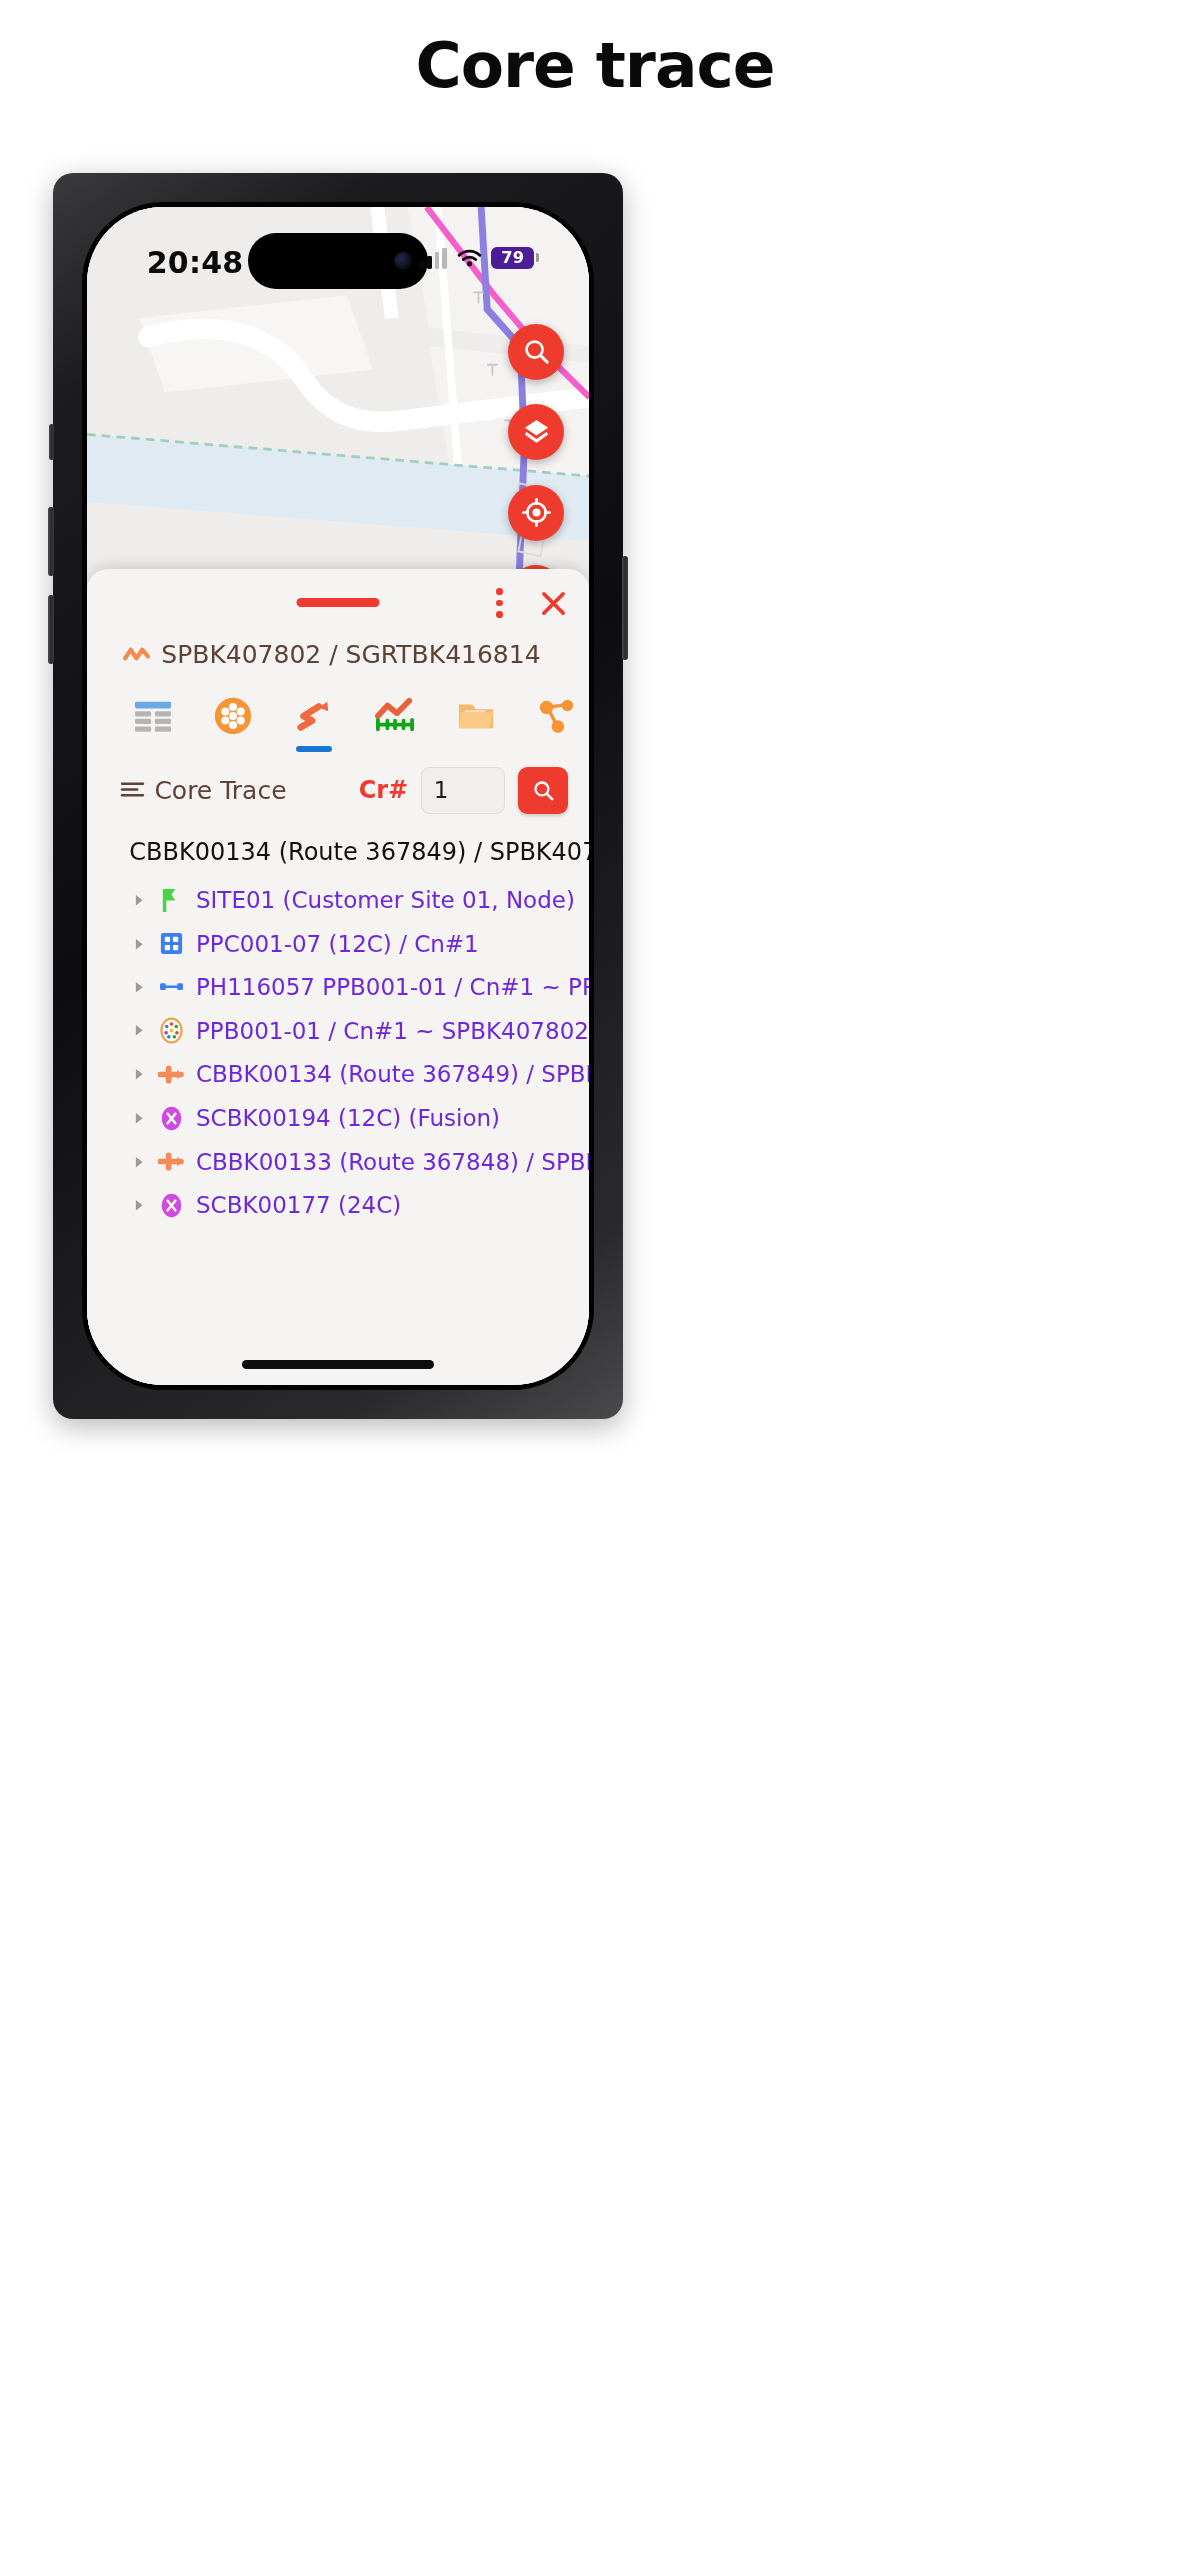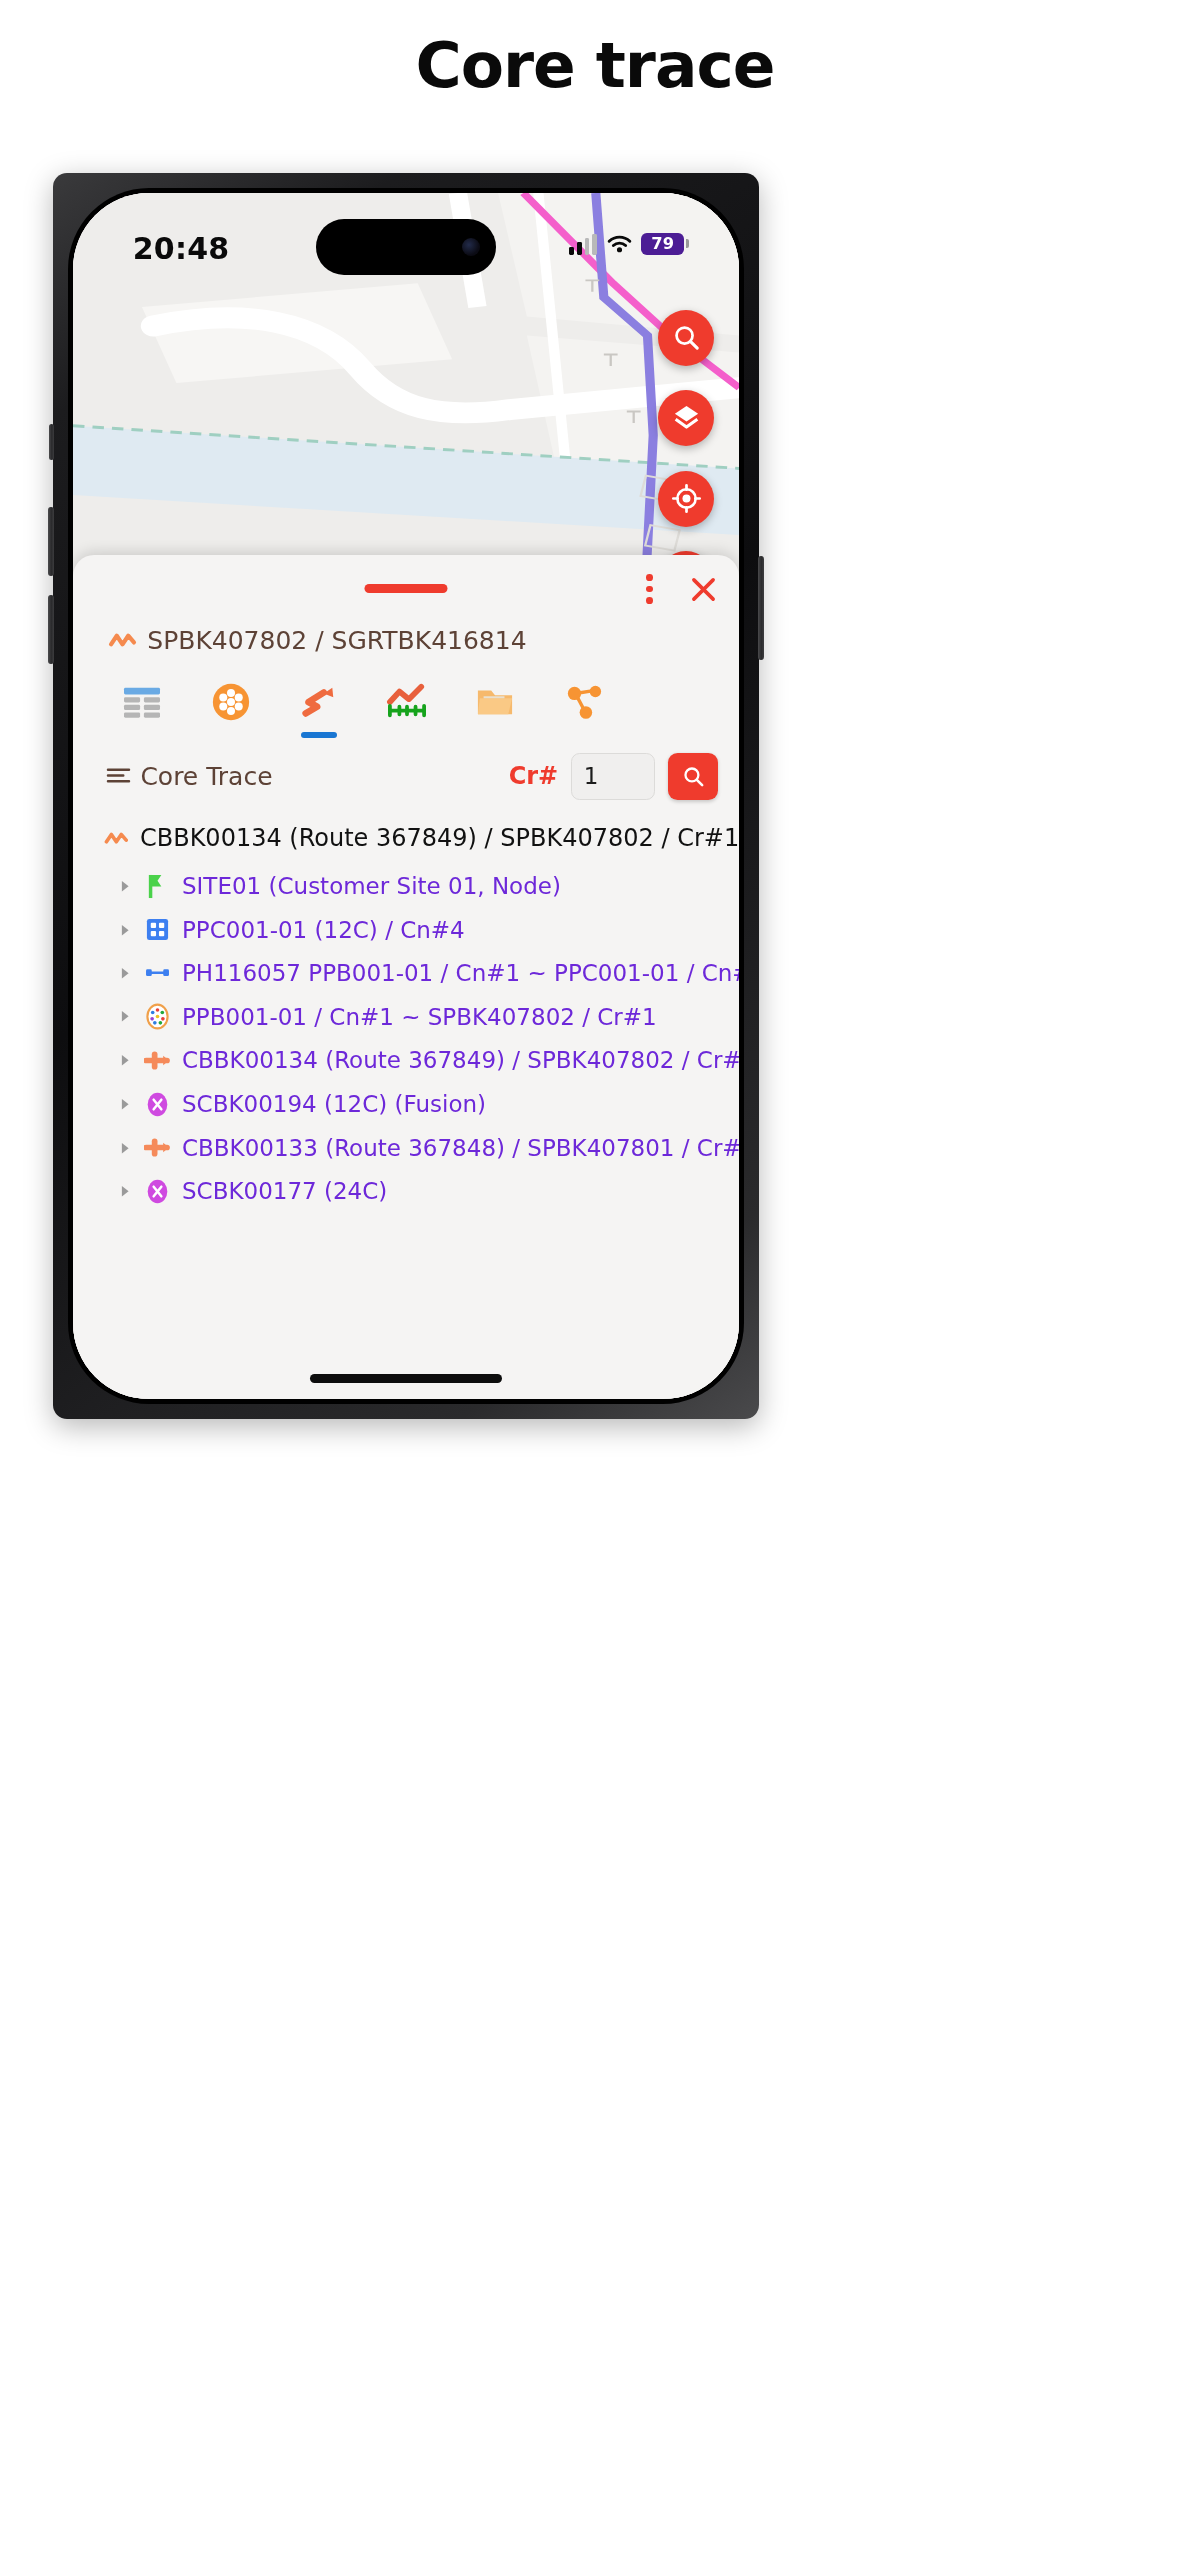--- a/index.html
+++ b/index.html
@@ -19,24 +19,24 @@
     font-weight: 700;
     letter-spacing: -1px;
     color: #0a0a0a;
     font-family: "DejaVu Sans", sans-serif;
   }
 
   
   .phone {
     position: absolute;
     left: 53px; top: 173px;
-    width: 706px; height: 1246px;
-    border-radius: 14px;
+    width: 570px; height: 1246px;
+    border-radius: 20px;
     background: linear-gradient(145deg,#3a3a3c 0%,#1c1c1e 14%,#0d0d0f 50%,#2a2a2c 88%,#4a4a4c 100%);
-    padding: 15px;
+    padding: 29px;
     box-shadow: 0 7.7px 29px rgba(0,0,0,0.28);
   }
   .phone-inner {
     width: 100%; height: 100%;
     border-radius: 81px;
     background: #000;
     padding: 4.8px;
   }
   .screen {
     position: relative;
@@ -470,21 +470,21 @@
               <svg width="25" height="25" viewBox="0 0 26 26">
                 <rect x="2" y="2" width="22" height="22" rx="2.5" fill="#3d7ff0"></rect>
                 <g fill="#ffffff">
                   <rect x="6" y="6" width="5.5" height="5.5" rx="1"></rect>
                   <rect x="14.5" y="6" width="5.5" height="5.5" rx="1"></rect>
                   <rect x="6" y="14.5" width="5.5" height="5.5" rx="1"></rect>
                   <rect x="14.5" y="14.5" width="5.5" height="5.5" rx="1"></rect>
                 </g>
               </svg>
             </span>
-            <span class="tlabel">PPC001-01 (12C) / Cn#4</span>
+            <span class="tlabel">PPC001-07 (12C) / Cn#1</span>
           </div>
 
           <div class="tree-item">
             <span class="caret">
               <svg width="12.5" height="14.4" viewBox="0 0 13 15">
                   <path d="M3 2 L10 7.5 L3 13z" fill="#9a9a9a"></path>
                 </svg>
             </span>
             <span class="ticon">
               <svg width="27" height="15.3" viewBox="0 0 28 16">

